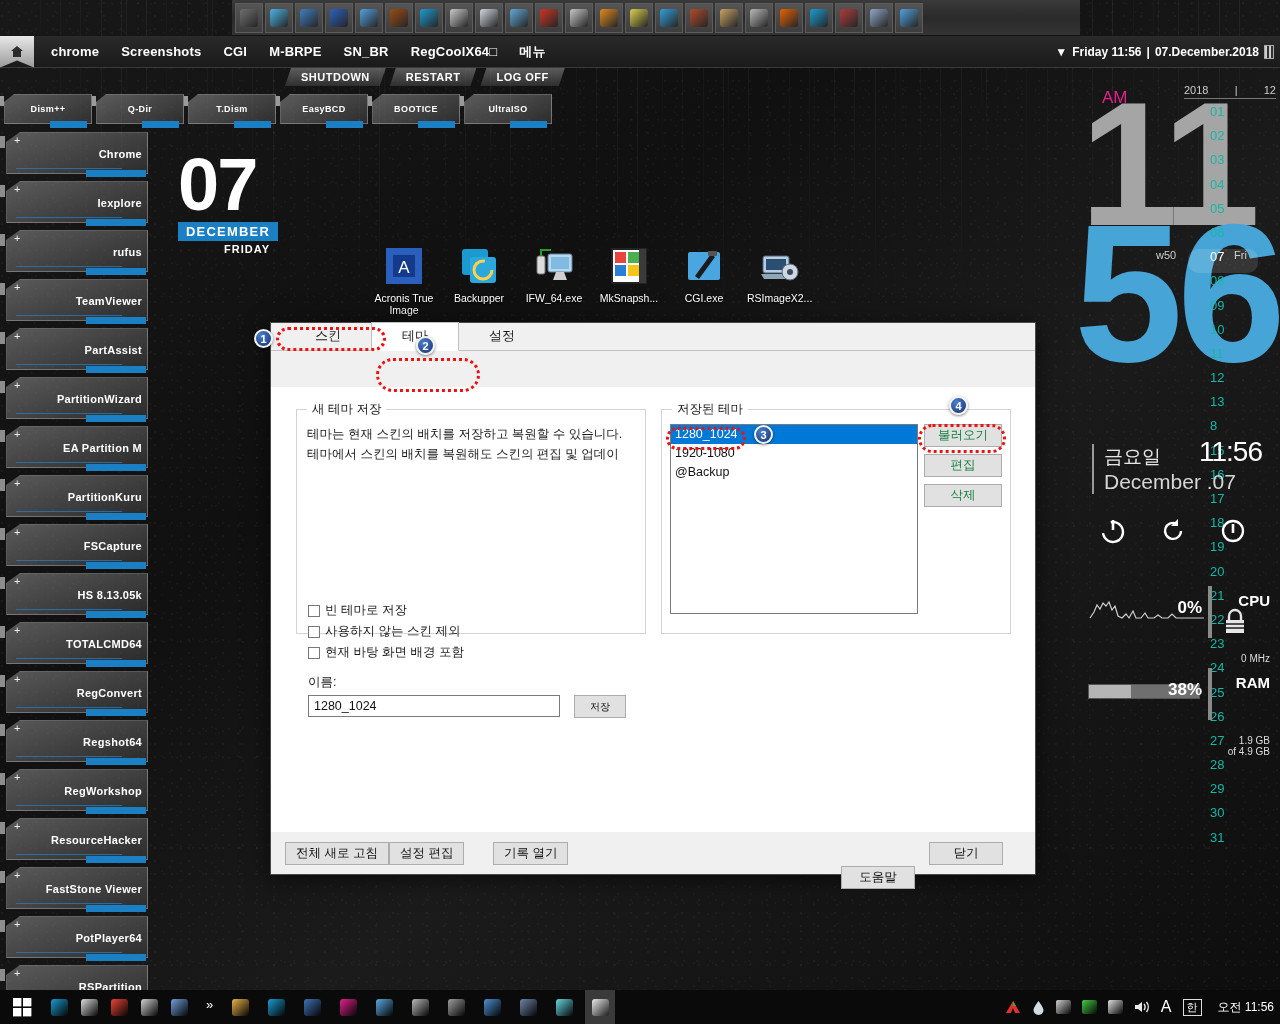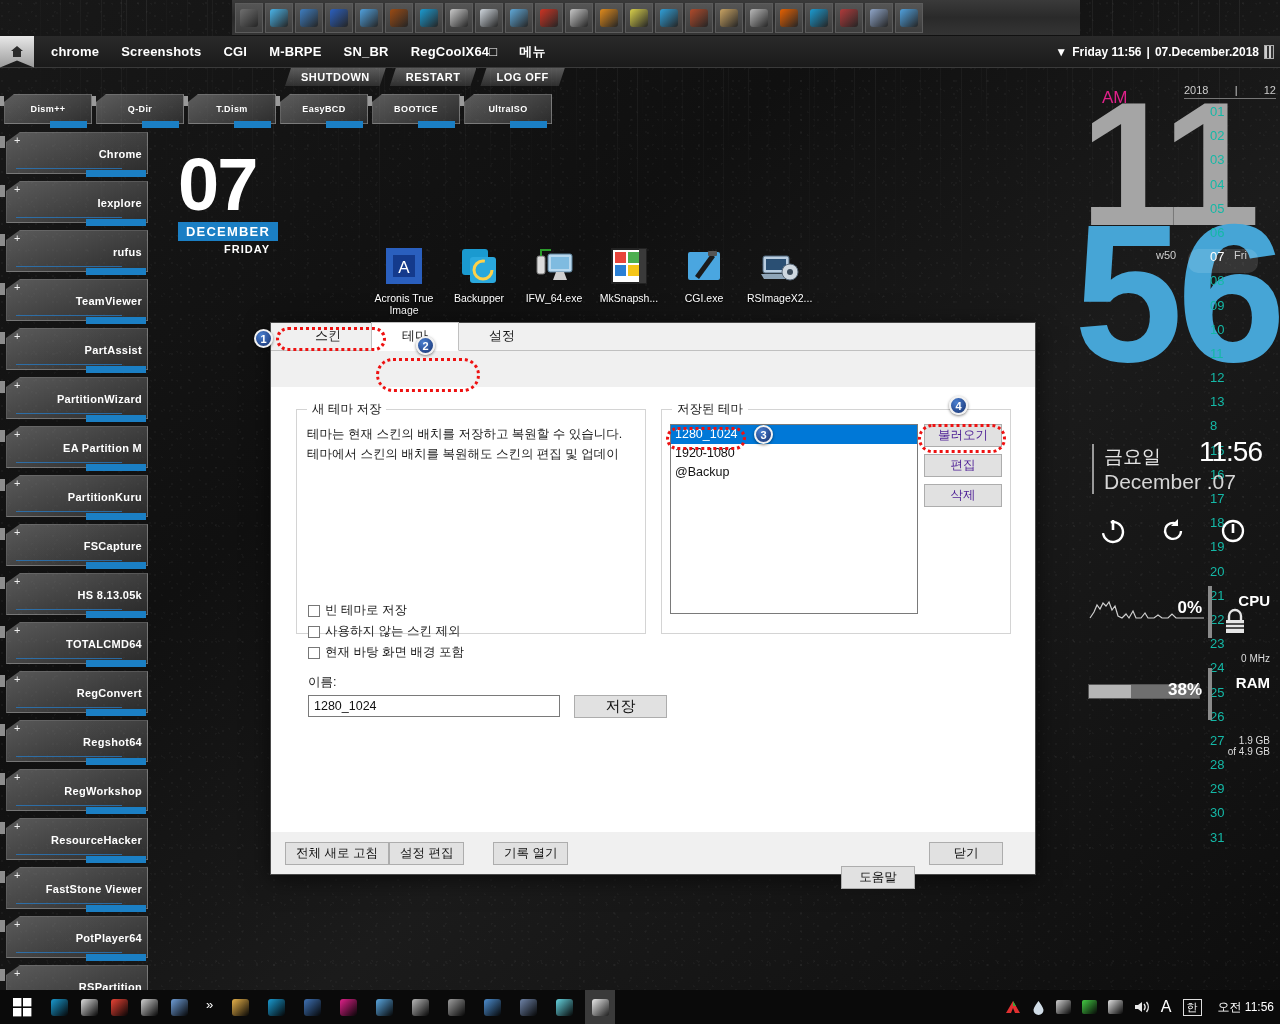--- a/index.html
+++ b/index.html
@@ -192,35 +192,35 @@
   .cbrow { position:absolute; left:11px; font-size:12.5px; color:#1a1a1a; display:flex; align-items:center; gap:5px; }
   .cbrow .box { width:12px; height:12px; border:1px solid #777; background:#fff; display:inline-block; }
   #cb1 { top:192px; } #cb2 { top:213px; } #cb3 { top:234px; }
   #name-lbl { position:absolute; left:11px; top:264px; font-size:12.5px; color:#1a1a1a; }
   #name-input {
     position:absolute; left:11px; top:285px; width:252px; height:22px;
     border:1px solid #7a7a7a; background:#fff; font-size:12.5px; color:#111;
     padding:2px 5px; font-family:"Liberation Sans", sans-serif;
   }
   #save-btn {
-    position:absolute; left:277px; top:285px; width:93px; height:23px;
-    background:#e1e1e1; border:1px solid #adadad; font-size:15px; color:#111;
+    position:absolute; left:277px; top:285px; width:52px; height:23px;
+    background:#e1e1e1; border:1px solid #adadad; font-size:10px; color:#111;
     font-family:"Liberation Sans", sans-serif;
   }
 
   #grp-themes { left:390px; top:22px; width:350px; height:225px; }
   #theme-list {
     position:absolute; left:8px; top:14px; width:248px; height:190px;
     border:1px solid #7a7a7a; background:#fff; overflow:hidden;
   }
   #theme-list .it { height:19px; line-height:19px; padding:0 4px; font-size:12.5px; color:#111; }
   #theme-list .it.sel { background:#0078d7; color:#fff; }
   .rbtn {
     position:absolute; right:8px; width:78px; height:23px;
-    background:#e1e1e1; border:1px solid #adadad; font-size:12.5px; color:#4c1d95;
+    background:#e1e1e1; border:1px solid #adadad; font-size:12.5px; color:#15803d;
     display:flex; align-items:center; justify-content:center;
   }
 
   #dlg-foot { position:absolute; left:0; right:0; bottom:0; height:42px; background:#f0f0f0; }
   .fbtn {
     position:absolute; top:10px; height:23px; background:#e1e1e1;
     border:1px solid #adadad; font-size:12.5px; color:#111;
     display:flex; align-items:center; justify-content:center; padding:0 10px;
   }
 

